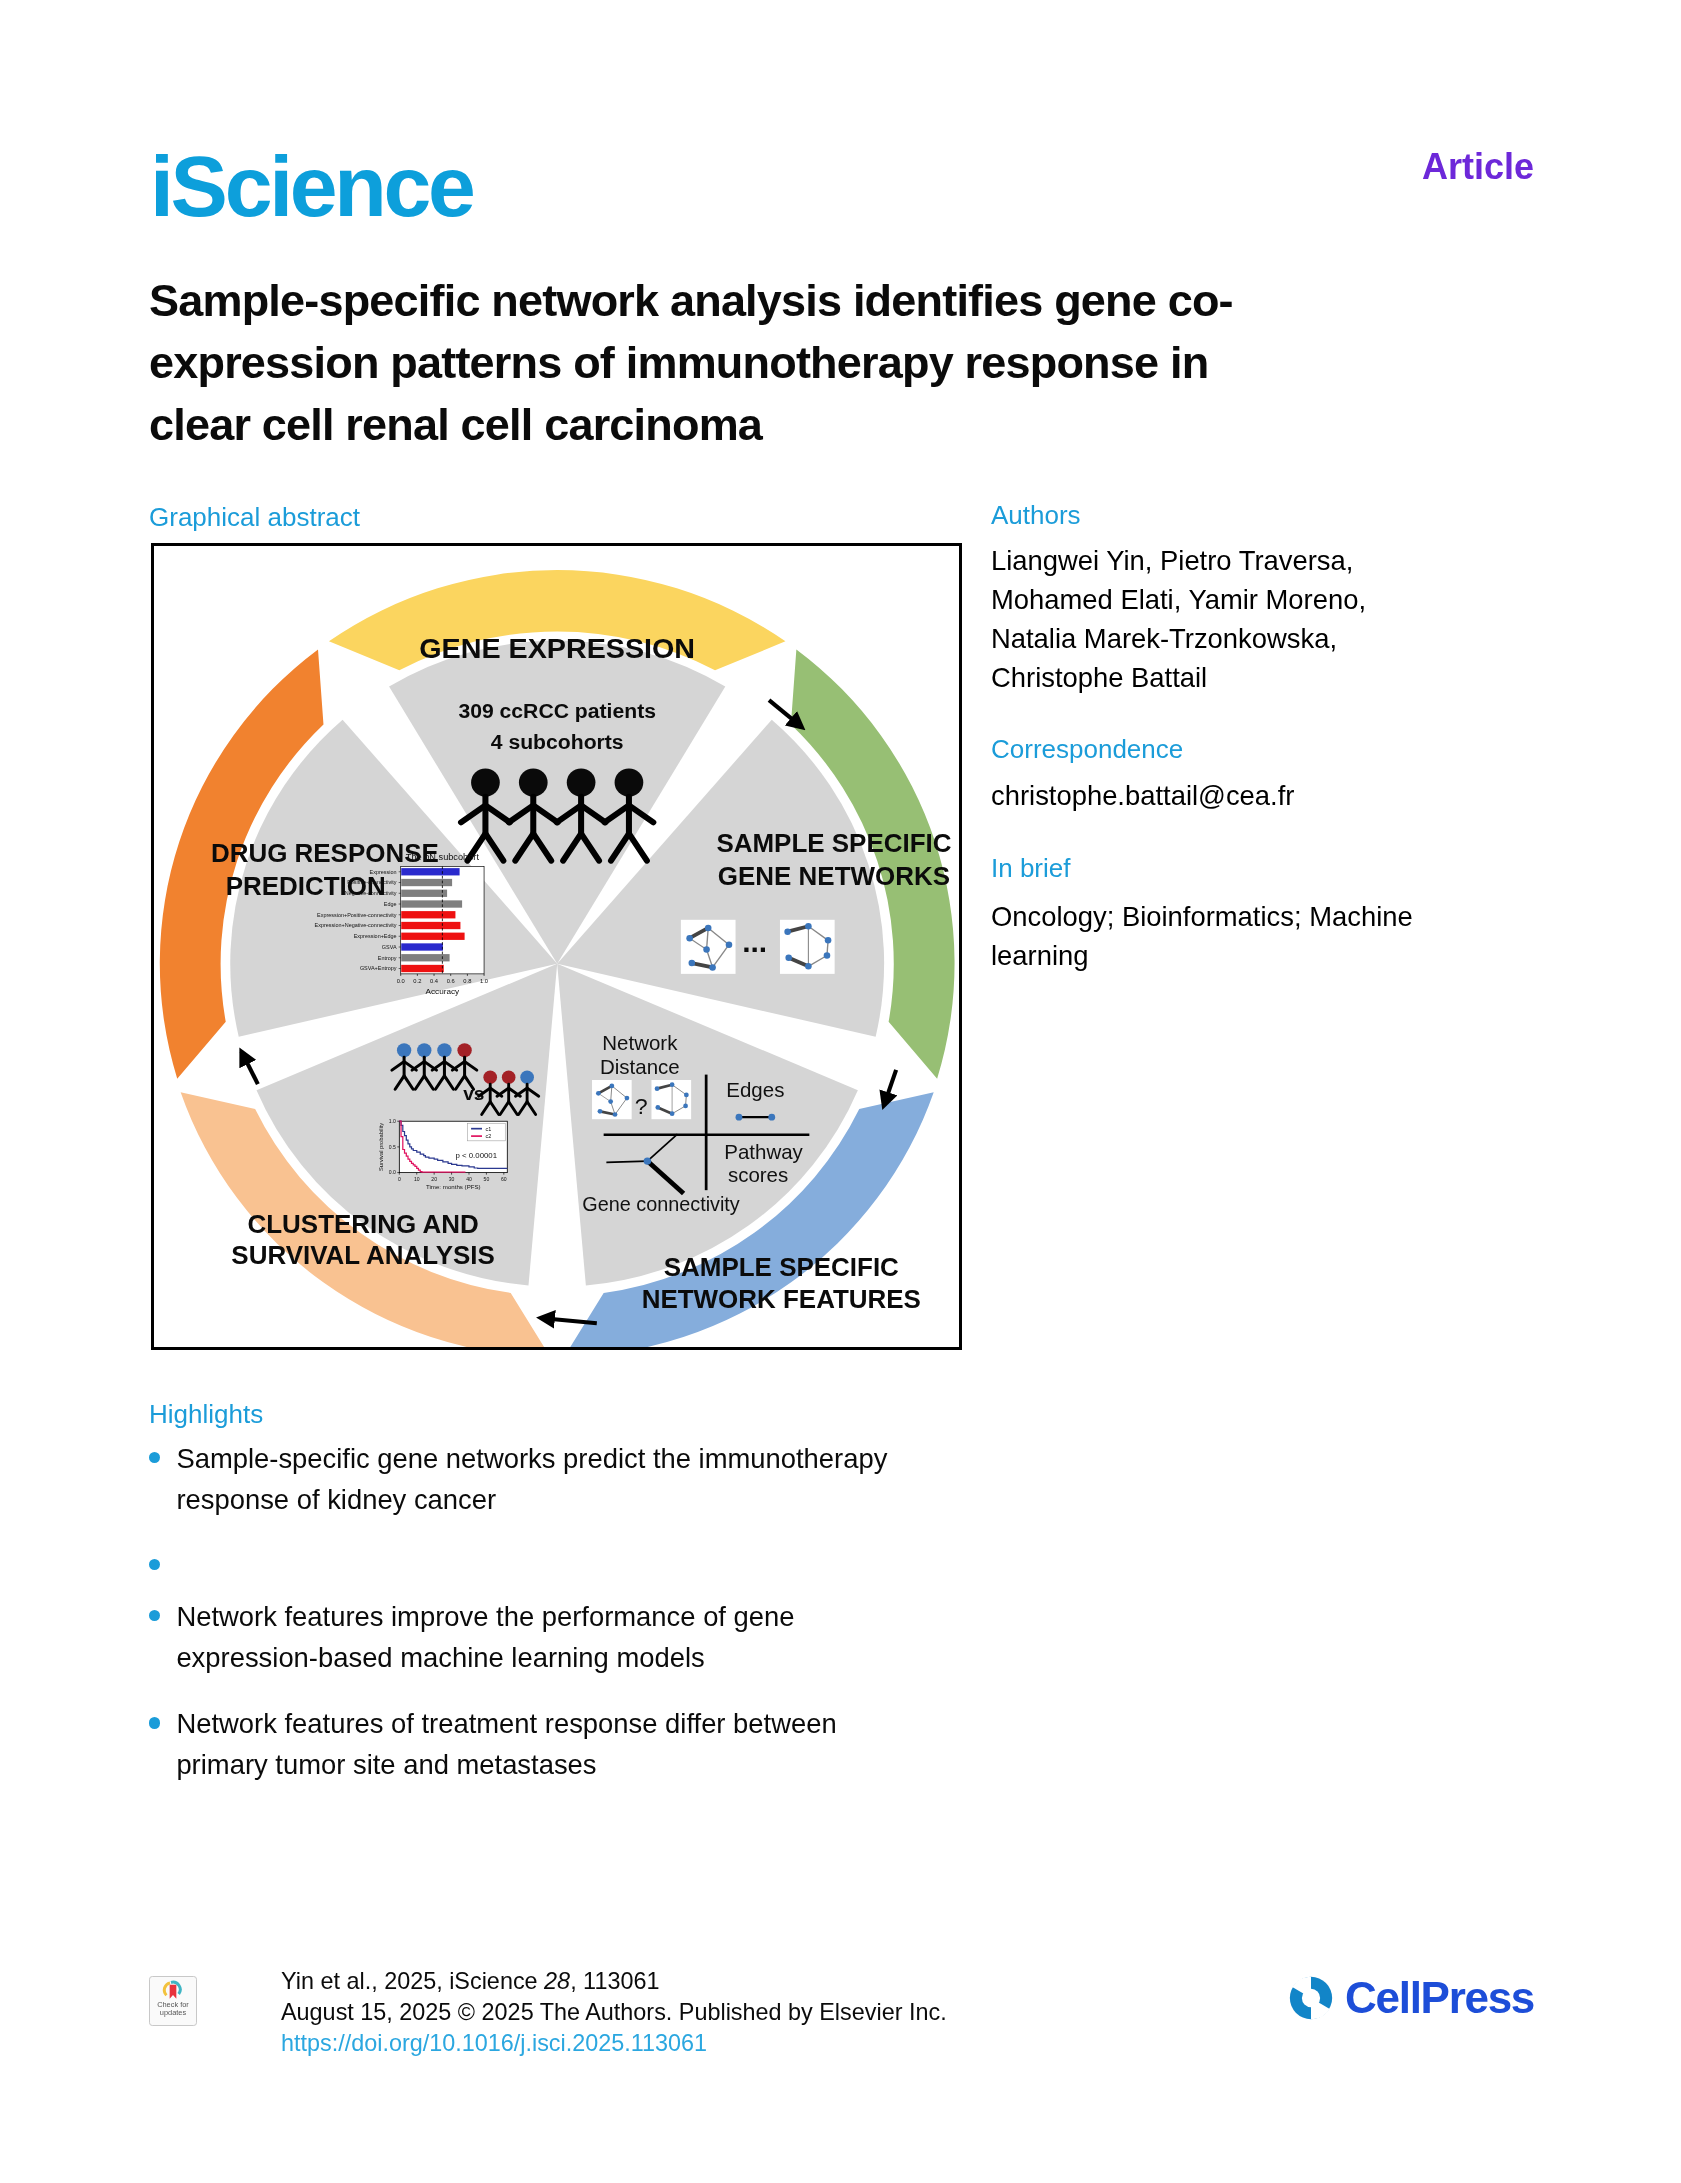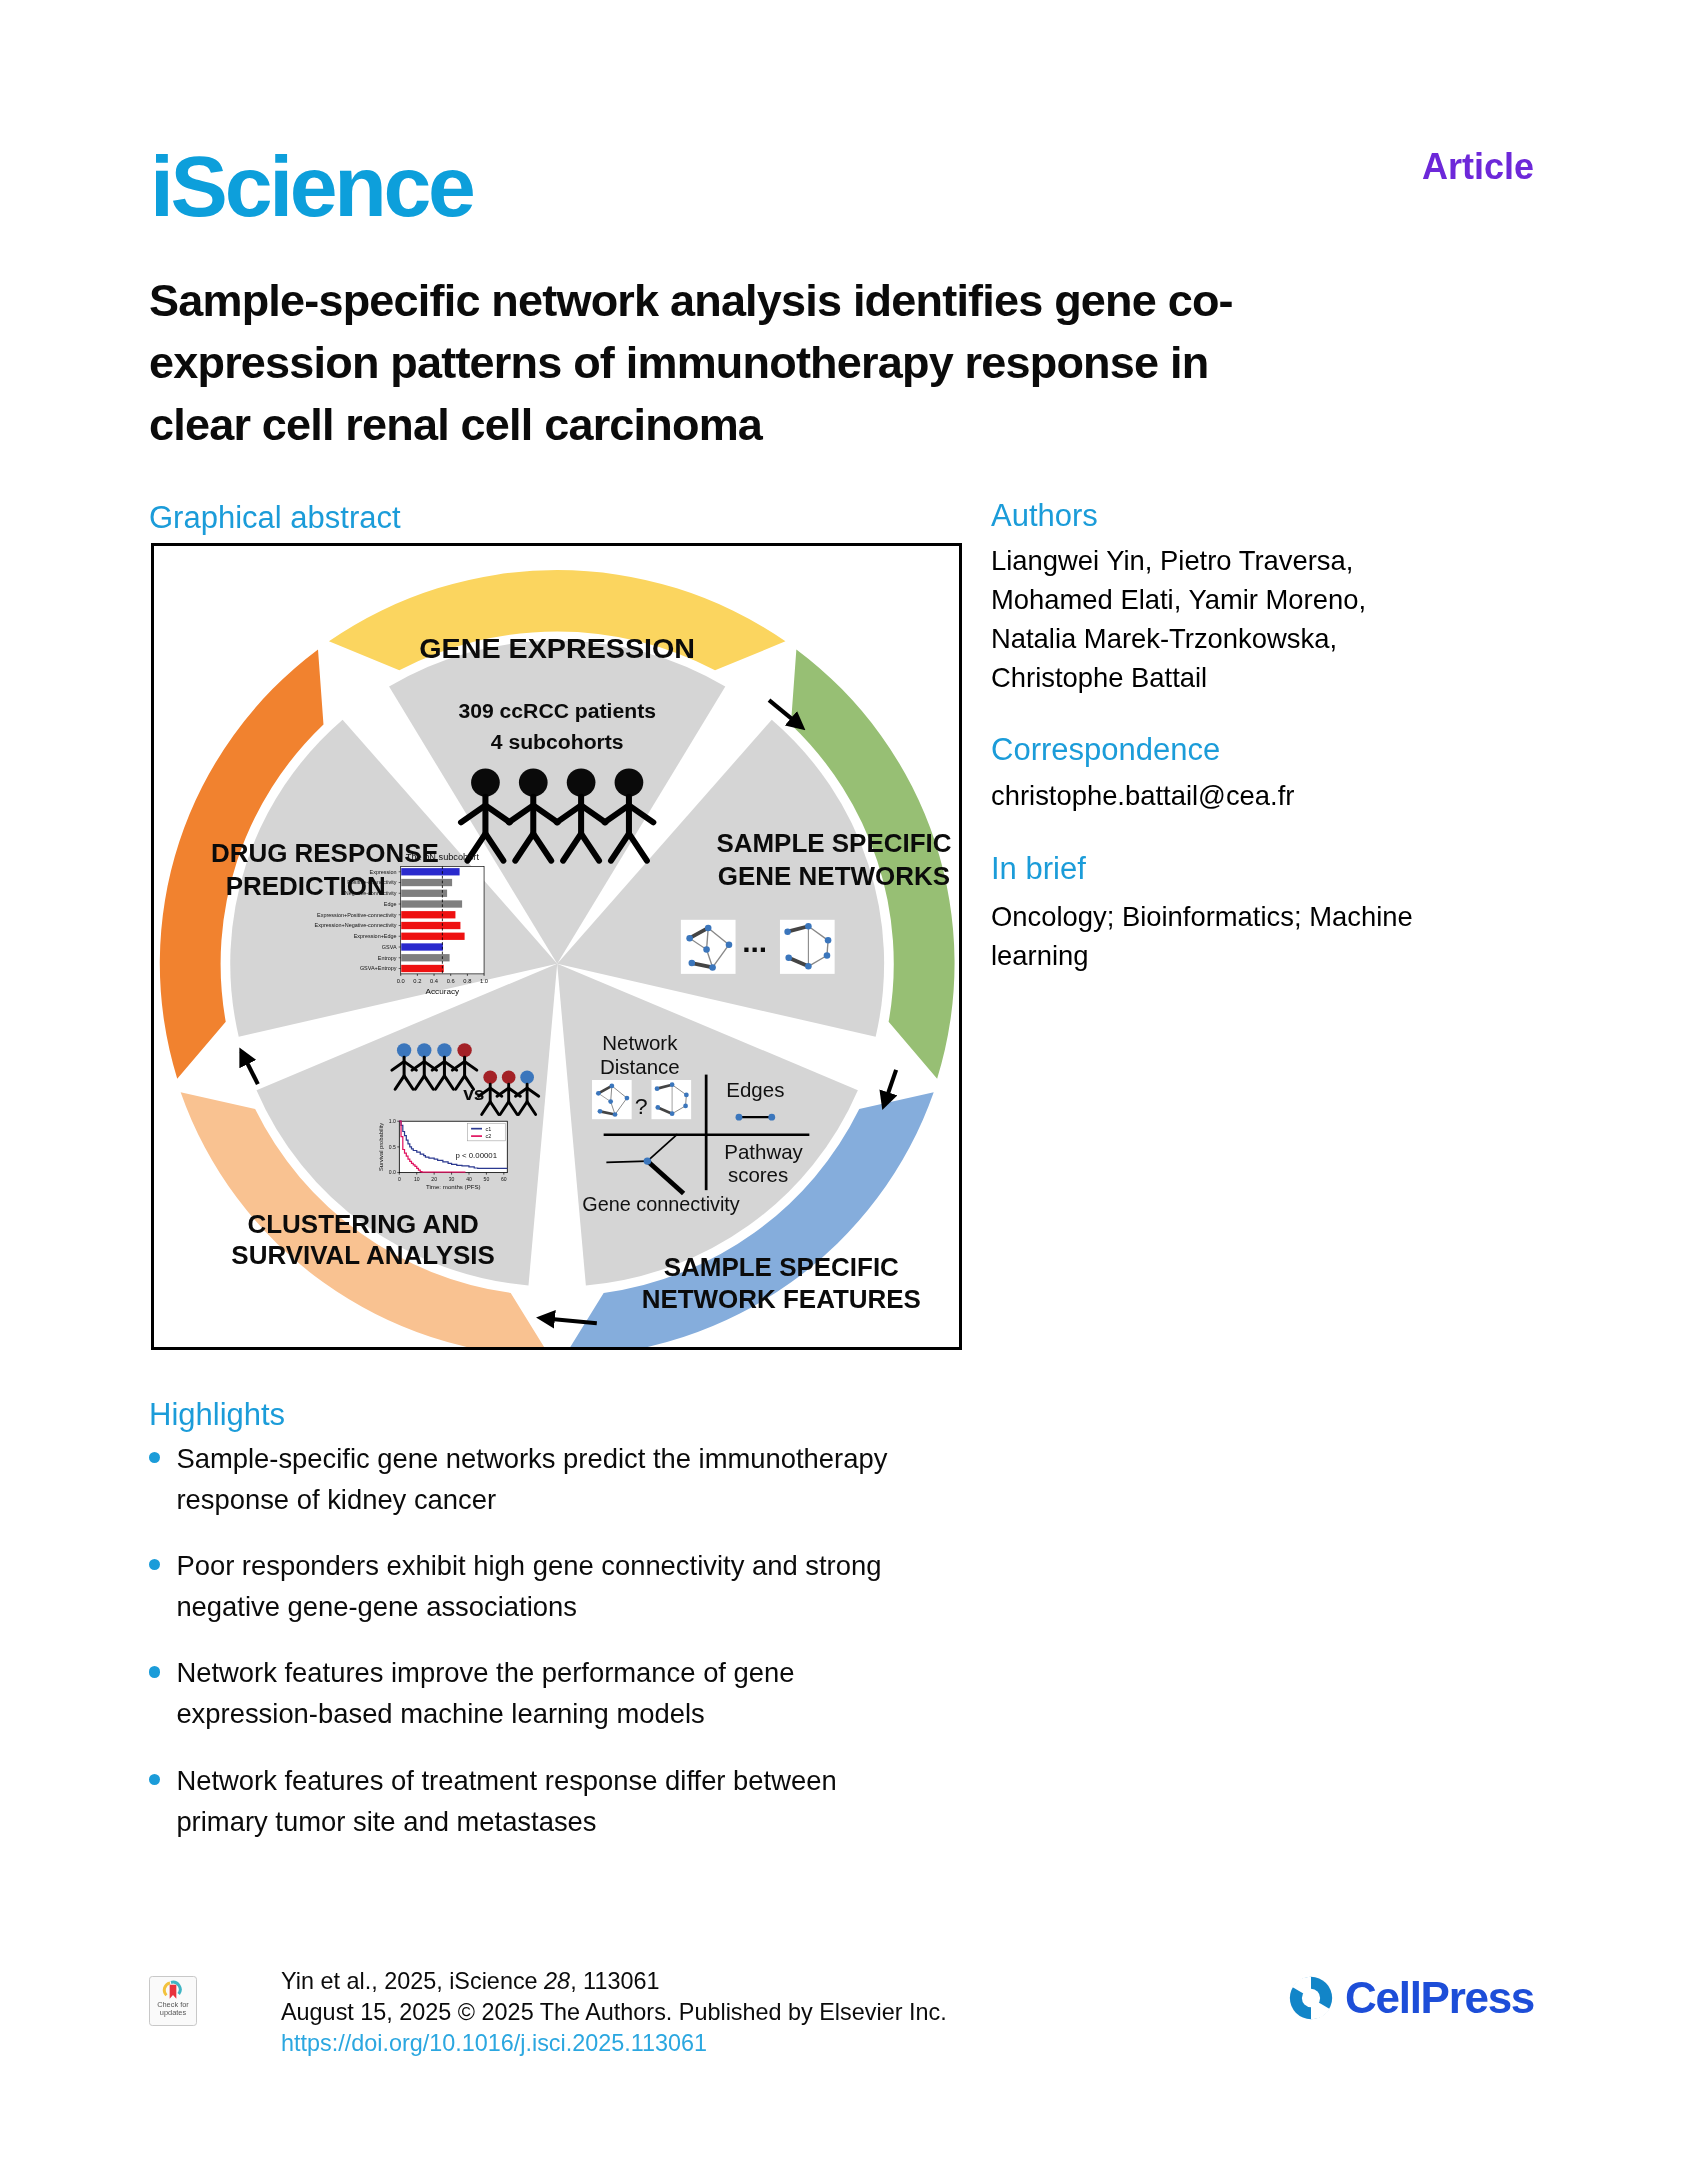--- a/index.html
+++ b/index.html
@@ -8,21 +8,21 @@
     font-family:"Liberation Sans",sans-serif;color:#0b0b0b;overflow:hidden;
   }
   .abs{position:absolute;}
   
   #journal{left:150px;top:137px;font-size:86px;font-weight:700;letter-spacing:-3.3px;color:#0D9FDB;}
   #article-type{right:147px;top:146px;font-size:36px;font-weight:700;color:#6d28d9;}
   
   #page-title{left:149px;top:270px;width:1325px;font-size:45px;font-weight:700;
     line-height:62px;letter-spacing:-0.8px;white-space:pre-line;}
   
-  .h-blue{font-size:31px;font-weight:400;color:#1B9CD9;line-height:33px;}
+  .h-blue{font-size:26px;font-weight:400;color:#1B9CD9;line-height:33px;}
   #ga-heading{left:149px;top:501px;}
   
   #ga-box{left:151px;top:543px;width:811px;height:807px;border:3.3px solid #000;box-sizing:border-box;background:#fff;}
   #ga-svg{width:100%;height:100%;display:block;}
   text{font-family:"Liberation Sans",sans-serif;}
   .ga-b{font-weight:700;fill:#0b0b0b;text-anchor:middle;}
   .ga-n{font-weight:400;fill:#111;text-anchor:middle;}
   
   #sidebar{left:991px;top:499px;width:589px;}
   .side-text{font-size:27.4px;line-height:39px;white-space:pre-line;color:#000;}
@@ -306,22 +306,20 @@
 <div class="abs" id="highlights">
   <div class="h-blue">Highlights</div>
   <ul id="highlight-list">
     <li>
         <span class="bullet-dot"></span>
         <span class="hl-text">Sample-specific gene networks predict the immunotherapy
 response of kidney cancer</span>
       </li>
     <li>
         <span class="bullet-dot"></span>
-        <span class="hl-text">Poor responders exhibit high gene connectivity and strong
-negative gene-gene associations</span>
       </li>
     <li>
         <span class="bullet-dot"></span>
         <span class="hl-text">Network features improve the performance of gene
 expression-based machine learning models</span>
       </li>
     <li>
         <span class="bullet-dot"></span>
         <span class="hl-text">Network features of treatment response differ between
 primary tumor site and metastases</span>

